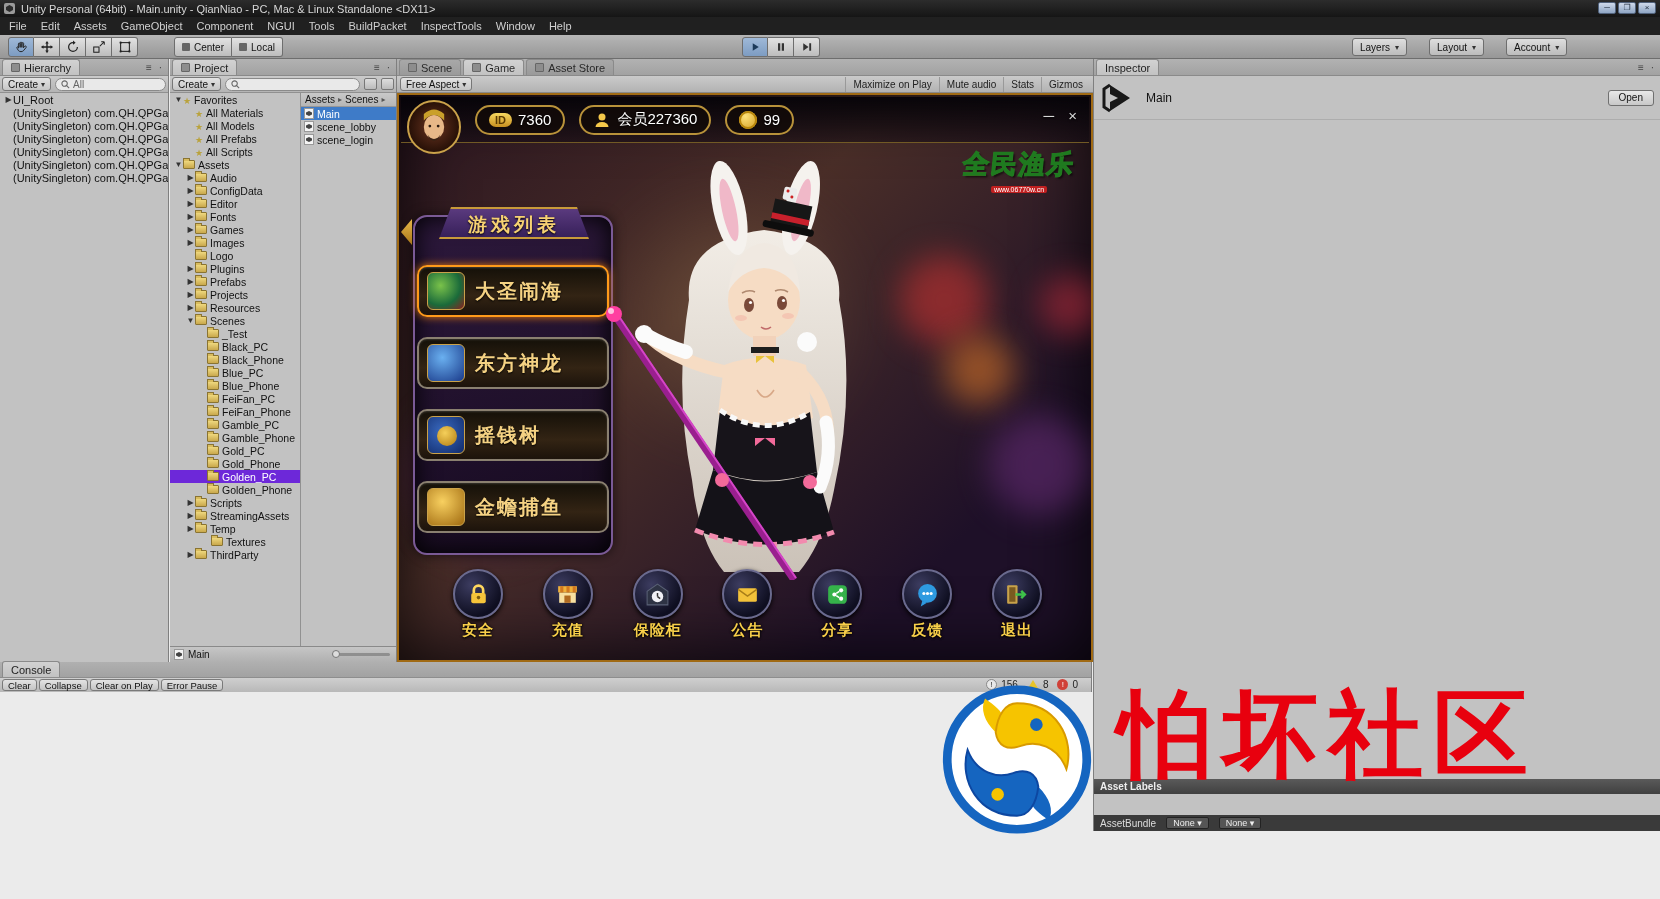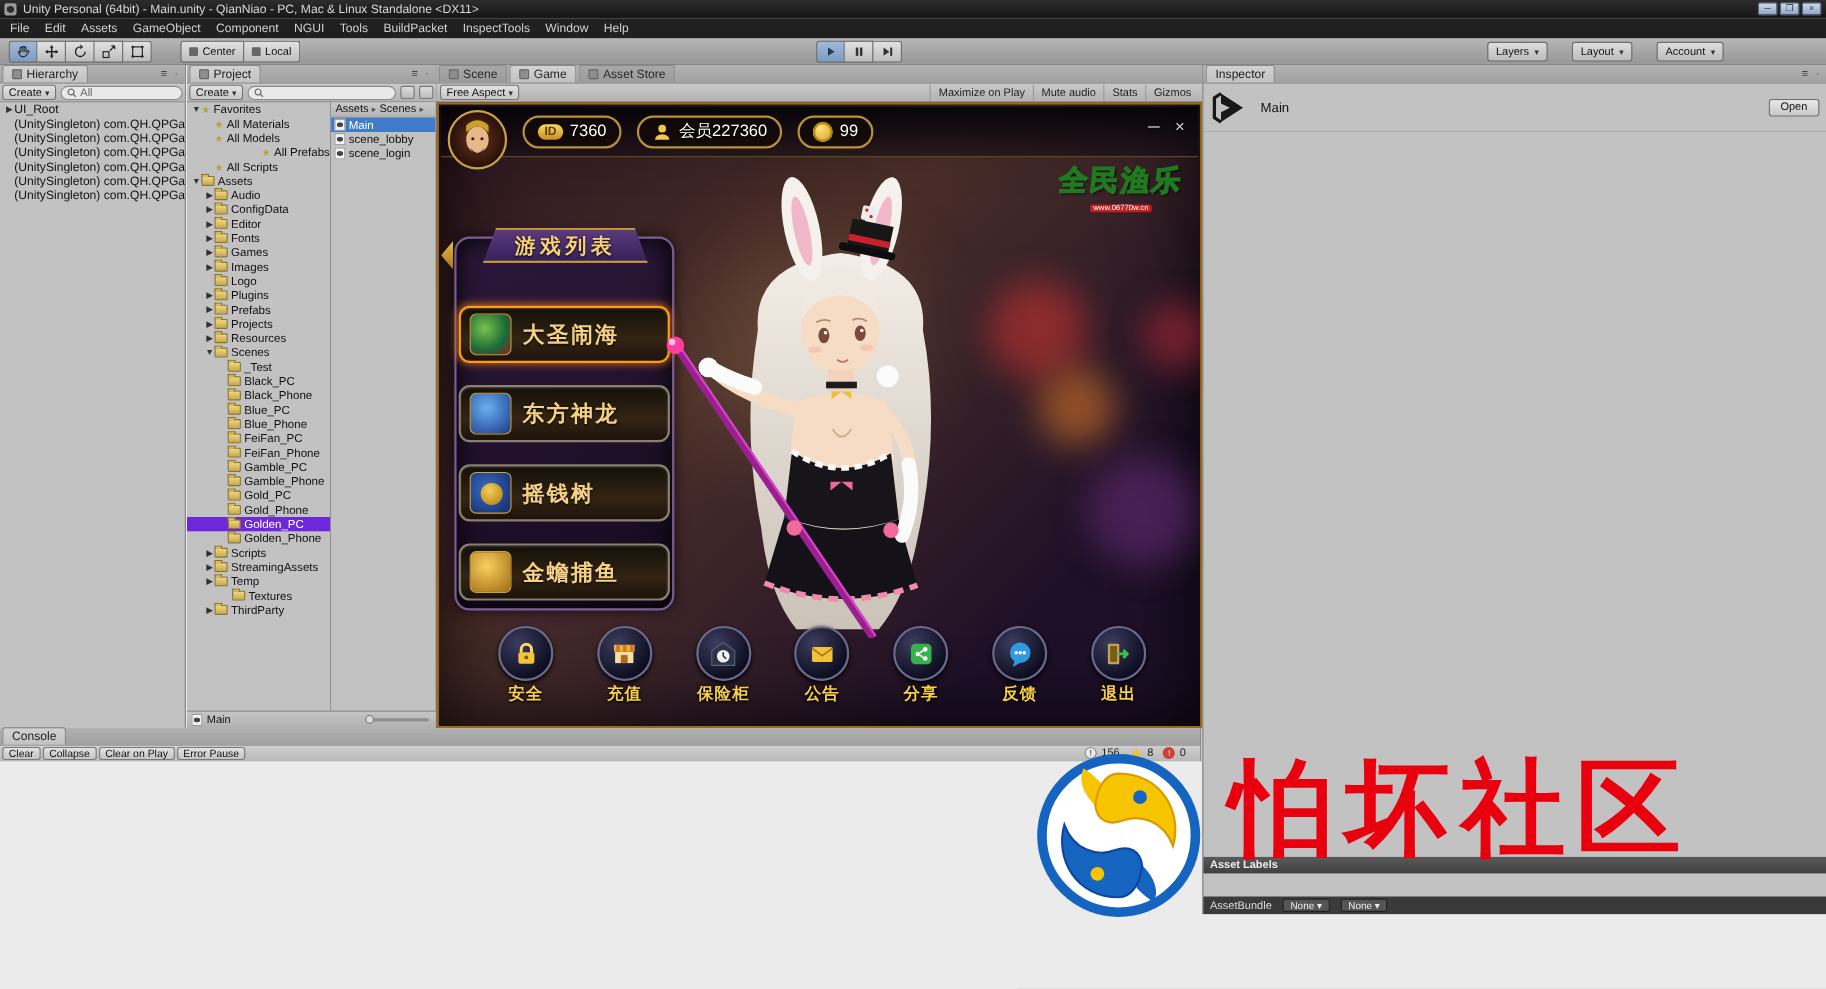--- a/index.html
+++ b/index.html
@@ -16,21 +16,21 @@
   .menubar{position:absolute;left:0;top:17px;width:1660px;height:18px;background:#202020;display:flex;align-items:center;padding-left:2px}
   .menu-item{padding:0 7px;height:18px;line-height:18px;color:#d0d0d0;font-size:11px}
 
   
   .toolbar{position:absolute;left:0;top:35px;width:1660px;height:24px;background:linear-gradient(#b6b6b6,#979797);border-bottom:1px solid #6e6e6e}
   .tgroup{position:absolute;top:2px;display:flex}
   .tbtn{width:26px;height:20px;background:linear-gradient(#e2e2e2,#bdbdbd);border:1px solid #6e6e6e;border-left:none;display:flex;align-items:center;justify-content:center}
   .tbtn:first-child{border-left:1px solid #6e6e6e;border-radius:3px 0 0 3px}
   .tbtn:last-child{border-radius:0 3px 3px 0}
   .tbtn.pressed{background:linear-gradient(#9fb9d8,#7d9cc2)}
-  .tools{left:8px}.pivot{left:164px}.playgrp{left:742px}
+  .tools{left:8px}.pivot{left:174px}.playgrp{left:742px}
   .pivot .tbtn{width:auto;padding:0 7px;gap:4px;font-size:10px}
   .pivot-ico{width:8px;height:8px;background:#666;border-radius:1px}
   .tdrops{position:absolute;left:1352px;top:3px;display:flex;gap:22px}
   .tdrop{height:18px;padding:0 7px;border:1px solid #6e6e6e;border-radius:3px;background:linear-gradient(#dedede,#bcbcbc);display:flex;gap:5px;align-items:center;font-size:10px}
   .caret{font-size:8px;color:#333}
 
   
   .panel{position:absolute;background:#c2c2c2}
   .tabbar{height:17px;background:linear-gradient(#b2b2b2,#a2a2a2);border-bottom:1px solid #8a8a8a;display:flex;align-items:flex-end;position:relative}
   .tab{height:16px;line-height:16px;padding:0 8px;font-size:11px;background:linear-gradient(#d2d2d2,#c2c2c2);border:1px solid #8a8a8a;border-bottom:none;border-radius:3px 3px 0 0;margin-left:2px;display:flex;align-items:center;gap:4px;color:#222}
@@ -94,21 +94,21 @@
   .id-badge{background:linear-gradient(#f8d860,#c89020);color:#5a3a00;font-weight:bold;font-size:11px;padding:1px 6px;border-radius:9px}
   .coin-ico{width:18px;height:18px;border-radius:50%;background:radial-gradient(circle at 35% 30%,#ffe27a,#cf9c20);box-shadow:inset 0 0 0 2px #b8860b}
   .lob-winbtns{position:absolute;right:14px;top:12px;z-index:7;display:flex;gap:14px}
   .lob-winbtn{color:#d8d8d8;font-size:15px;line-height:18px;text-shadow:0 1px 2px #000}
   .lob-logo{position:absolute;right:16px;top:52px;z-index:5;text-align:center}
   .logo-main{font-size:26px;font-weight:bold;color:#ffd92a;-webkit-text-stroke:1.3px #1f7a1f;transform:skewX(-6deg);text-shadow:2px 2px 2px rgba(0,0,0,.6);letter-spacing:2px}
   .logo-sub{margin-top:1px;font-size:7px;color:#fff;background:#c02020;border-radius:2px;padding:0 3px;display:inline-block}
   .gamelist{position:absolute;left:14px;top:120px;width:200px;height:340px;background:linear-gradient(160deg,rgba(44,24,62,.93),rgba(18,8,28,.93));border:2px solid #7a5a96;border-radius:14px;box-shadow:inset 0 0 24px #000,0 0 12px rgba(0,0,0,.6);z-index:3;padding-top:44px}
   .gamelist-title{position:absolute;left:40px;top:112px;width:150px;height:32px;line-height:32px;text-align:center;background:linear-gradient(#5a3a7e,#37205a);border-top:2px solid #c89a3a;border-bottom:2px solid #c89a3a;clip-path:polygon(8% 0,92% 0,100% 100%,0 100%);color:#f6d173;font-size:19px;font-weight:bold;letter-spacing:4px;z-index:6;text-shadow:0 1px 2px #000}
   .collapse-tab{position:absolute;left:2px;top:124px;width:11px;height:26px;background:linear-gradient(#e8b84a,#a87618);clip-path:polygon(100% 0,100% 100%,0 50%);z-index:7}
-  .gbtn{width:192px;height:52px;margin:17px auto 20px auto;border-radius:10px;border:2px solid #8a8070;background:linear-gradient(#141008,#332414 60%,#1c130b);display:flex;align-items:center;gap:10px;padding:0 8px;box-shadow:inset 0 1px 2px rgba(255,255,255,.15)}
+  .gbtn{width:192px;height:52px;margin:4px auto 20px auto;border-radius:10px;border:2px solid #8a8070;background:linear-gradient(#141008,#332414 60%,#1c130b);display:flex;align-items:center;gap:10px;padding:0 8px;box-shadow:inset 0 1px 2px rgba(255,255,255,.15)}
   .gbtn.selected{border-color:#ff9a1a;box-shadow:0 0 9px #e07810,inset 0 1px 2px rgba(255,255,255,.2)}
   .gbtn-label{font-size:20px;font-weight:bold;color:#f5d283;letter-spacing:2px;text-shadow:0 1px 2px #000}
   .gicon{width:38px;height:38px;border-radius:6px;border:1px solid #caa24a;flex:none}
   .gi1{background:radial-gradient(circle at 35% 35%,#7ac24a,#1a6a3a 60%,#8a2020)}
   .gi2{background:radial-gradient(circle at 40% 35%,#6ab0f0,#1a3a8a)}
   .gi3{background:radial-gradient(circle at 40% 40%,#3a6ac0,#102a6a);position:relative}
   .gi3::after{content:"";position:absolute;left:9px;top:9px;width:20px;height:20px;border-radius:50%;background:radial-gradient(circle at 40% 35%,#f5cf5a,#b07a10)}
   .gi4{background:radial-gradient(circle at 40% 35%,#f8d060,#a06a10)}
   .dock{position:absolute;left:50px;right:45px;top:474px;display:flex;justify-content:space-between;z-index:6}
   .dock-btn{width:58px;text-align:center}
@@ -339,21 +339,21 @@
           <div class="p-row" style="padding-left: 16px;">
             <span class="arrow"></span>
             <span class="row-icon icon-star"></span>
             <span class="row-label">All Materials</span>
           </div>
           <div class="p-row" style="padding-left: 16px;">
             <span class="arrow"></span>
             <span class="row-icon icon-star"></span>
             <span class="row-label">All Models</span>
           </div>
-          <div class="p-row" style="padding-left: 16px; margin-left: 43px;">
+          <div class="p-row" style="padding-left: 16px;">
             <span class="arrow"></span>
             <span class="row-icon icon-star"></span>
             <span class="row-label">All Prefabs</span>
           </div>
           <div class="p-row" style="padding-left: 16px;">
             <span class="arrow"></span>
             <span class="row-icon icon-star"></span>
             <span class="row-label">All Scripts</span>
           </div>
           <div class="p-row" style="padding-left: 4px;">

